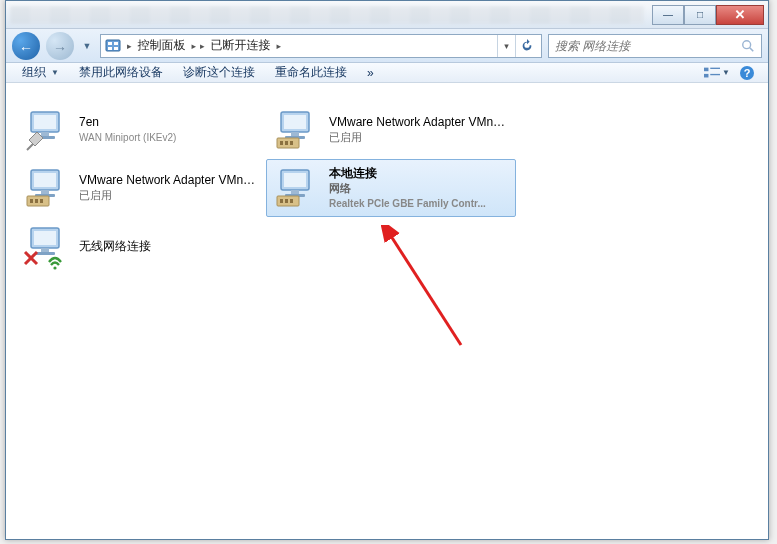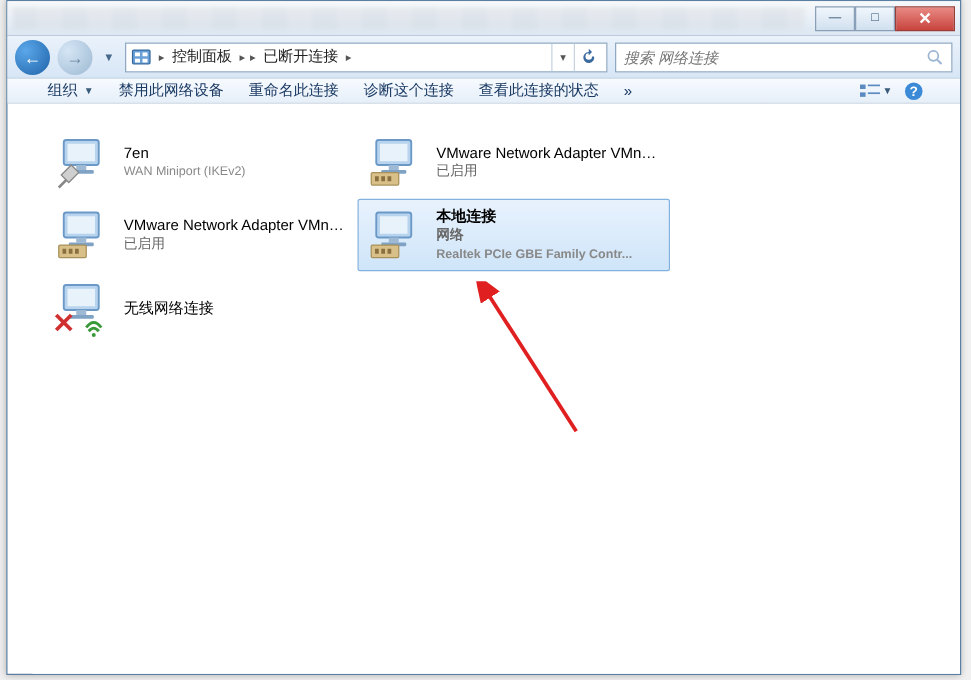--- a/index.html
+++ b/index.html
@@ -14,29 +14,29 @@
 .navbtn { width:28px; height:28px; border-radius:50%; background:radial-gradient(circle at 30% 30%,#5aa7ea,#2063a8); display:flex; align-items:center; justify-content:center; color:#fff; font-size:14px;}
 .navbtn.fwd { background:radial-gradient(circle at 30% 30%,#d5e6f5,#9db9d2); color:#6f89a2;}
 .navdrop { width:14px; height:20px; display:flex; align-items:center; justify-content:center; color:#476a8c; font-size:9px;}
 .addrbar { flex:1; height:24px; background:#fff; border:1px solid #8fa9c3; display:flex; align-items:center; padding:0 4px; font-size:12px; }
 .addr-seg { display:flex; align-items:center; padding:1px 4px; height:22px; color:#222; white-space:nowrap;}
 .addr-arrow { font-size:9px; color:#555; padding:0 2px;}
 .addr-icon { width:16px; height:16px; margin-right:4px; display:inline-block; }
 .addr-tail { flex:1; }
 .addr-drop { width:18px; border-left:1px solid #c6d4e2; display:flex; align-items:center; justify-content:center; font-size:9px; color:#555; height:22px;}
 .addr-refresh { width:22px; border-left:1px solid #c6d4e2; display:flex; align-items:center; justify-content:center; height:22px;}
-.searchbox { width:270px; height:24px; background:#fff; border:1px solid #8fa9c3; display:flex; align-items:center; padding:0 6px; font-size:12px;}
+.searchbox { width:214px; height:24px; background:#fff; border:1px solid #8fa9c3; display:flex; align-items:center; padding:0 6px; font-size:12px;}
 .searchbox input { border:none; outline:none; flex:1; font-size:12px; font-style:italic; color:#888; }
 .search-icon { width:14px; height:14px; opacity:.55;}
-.toolbar { height:20px; background:linear-gradient(#f7fbff,#e6eef8); border-bottom:1px solid #cbd7e4; display:flex; align-items:center; padding:0 24px; gap:4px; font-size:12px; }
+.toolbar { height:20px; background:linear-gradient(#f7fbff,#e6eef8); border-bottom:1px solid #cbd7e4; display:flex; align-items:center; padding:0 8px; gap:4px; font-size:12px; }
 .tb-item { padding:3px 8px; color:#1a3a63; display:flex; align-items:center; gap:3px; border-radius:2px;}
 .tb-drop { font-size:8px; color:#3a5a7a; margin-left:2px;}
 .tb-spacer { flex:1; }
 .tb-iconbtn { width:26px; height:24px; display:flex; align-items:center; justify-content:center; border-radius:2px;}
-.content { position:absolute; left:0; right:0; top:94px; bottom:0; background:#fff; padding:6px 10px; display:flex; flex-wrap:wrap; align-content:flex-start;margin-left:20px; }
+.content { position:absolute; left:0; right:0; top:94px; bottom:0; background:#fff; padding:6px 10px; display:flex; flex-wrap:wrap; align-content:flex-start; }
 .conn { width:250px; height:58px; padding:4px 6px; display:flex; gap:8px; border:1px solid transparent; border-radius:2px; }
 .conn.selected { background:linear-gradient(#e8f2fd,#cfe5f9); border:1px solid #84b2de;font-weight:bold; }
 .conn-icon { width:48px; height:48px; flex:none; position:relative;}
 .conn-text { flex:1; min-width:0; display:flex; flex-direction:column; justify-content:center; line-height:15px;}
 .conn-name { font-size:12px; color:#000; white-space:nowrap; overflow:hidden; text-overflow:ellipsis;}
 .conn-status { font-size:11px; color:#666; white-space:nowrap; overflow:hidden; text-overflow:ellipsis;}
 .conn-device { font-size:10px; color:#888; white-space:nowrap; overflow:hidden; text-overflow:ellipsis;}
 .arrow-annot { position:absolute; left:375px; top:224px; pointer-events:none;}
 .watermark { position:absolute; right:10px; bottom:6px; font-size:18px; letter-spacing:2px; color:rgba(255,255,255,.55); display:flex; align-items:center; gap:6px;}
 .wm-badge { width:36px; height:30px; border:2px solid rgba(255,255,255,.55); border-radius:4px; position:relative;}
@@ -96,23 +96,22 @@
       </span>
     </div>
   </div>
 
   <div class="toolbar">
     <div class="tb-item">
         <span>组织</span>
         <span class="tb-drop">▼</span>
       </div>
     <div class="tb-item">禁用此网络设备</div>
+    <div class="tb-item">诊断这个连接</div>
     <div class="tb-item">重命名此连接</div>
-    <div class="tb-item">诊断这个连接</div>
-    <div class="tb-item">查看此连接的状态</div>
     <div class="tb-item">»</div>
     <div class="tb-spacer"></div>
     <div class="tb-iconbtn">
       <svg width="18" height="14" viewBox="0 0 18 14">
           <rect x="0" y="1" width="5" height="4" fill="#5a8ac0"></rect>
           <rect x="7" y="1" width="11" height="1.5" fill="#5a8ac0"></rect>
           <rect x="0" y="8" width="5" height="4" fill="#5a8ac0"></rect>
           <rect x="7" y="8" width="11" height="1.5" fill="#5a8ac0"></rect>
         </svg>
       <span class="tb-drop">▼</span>

